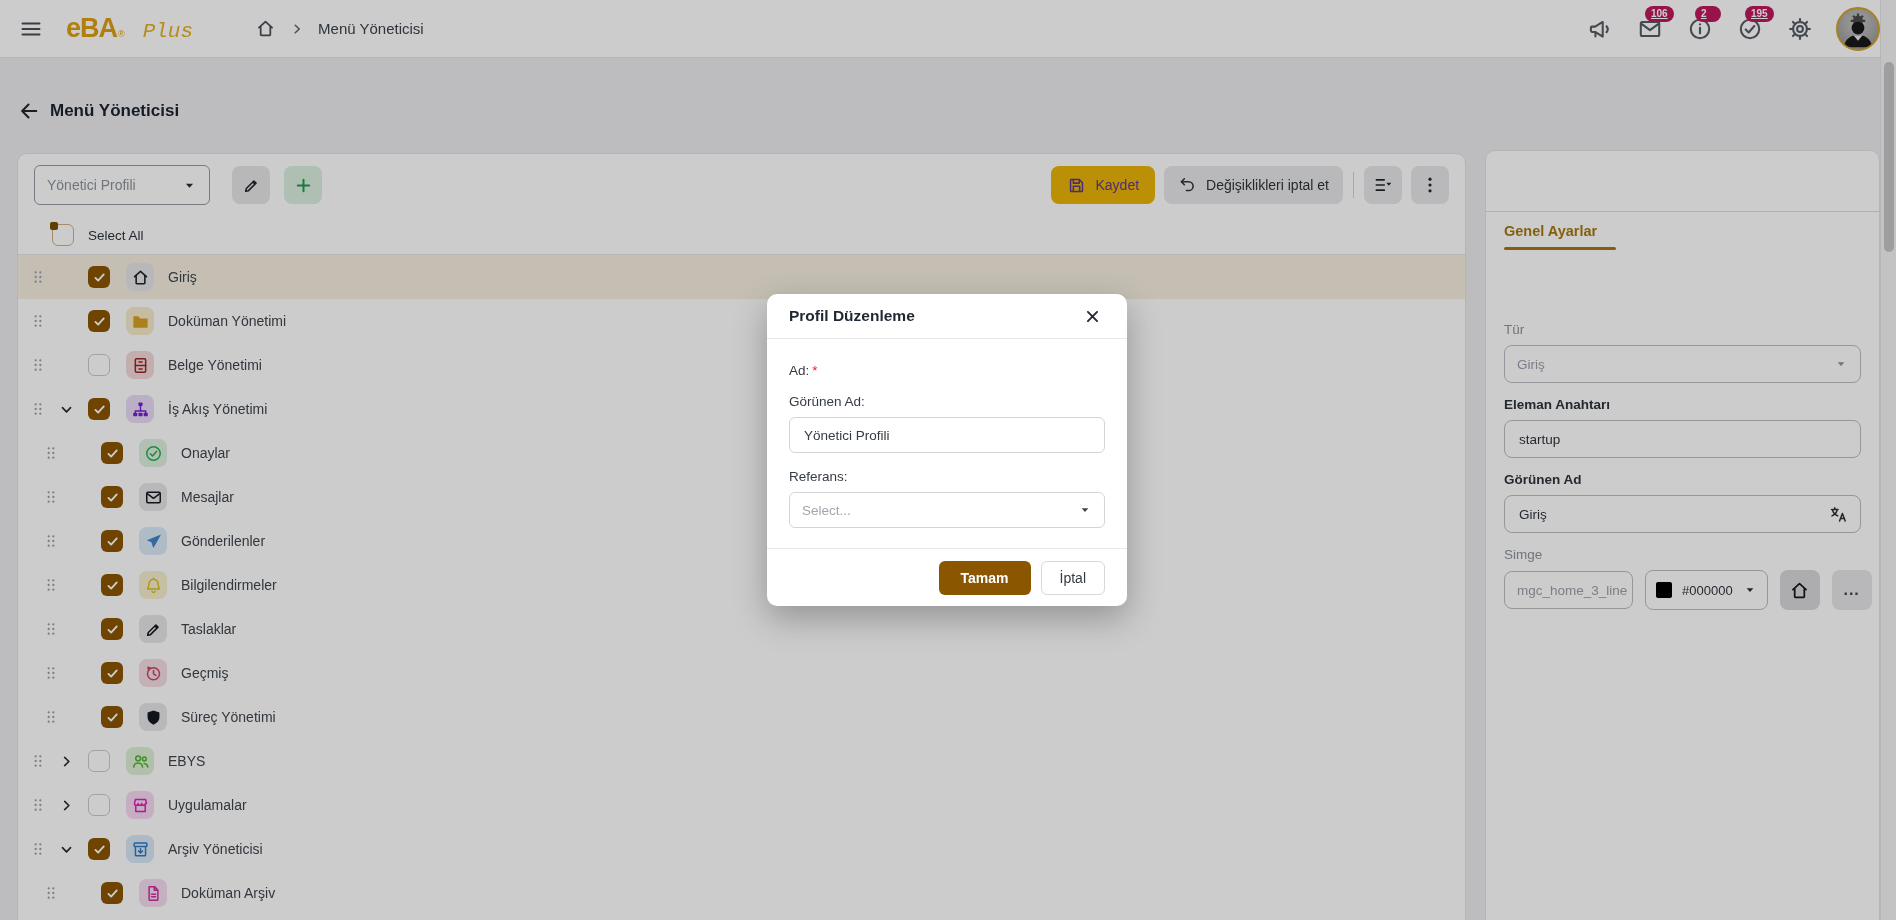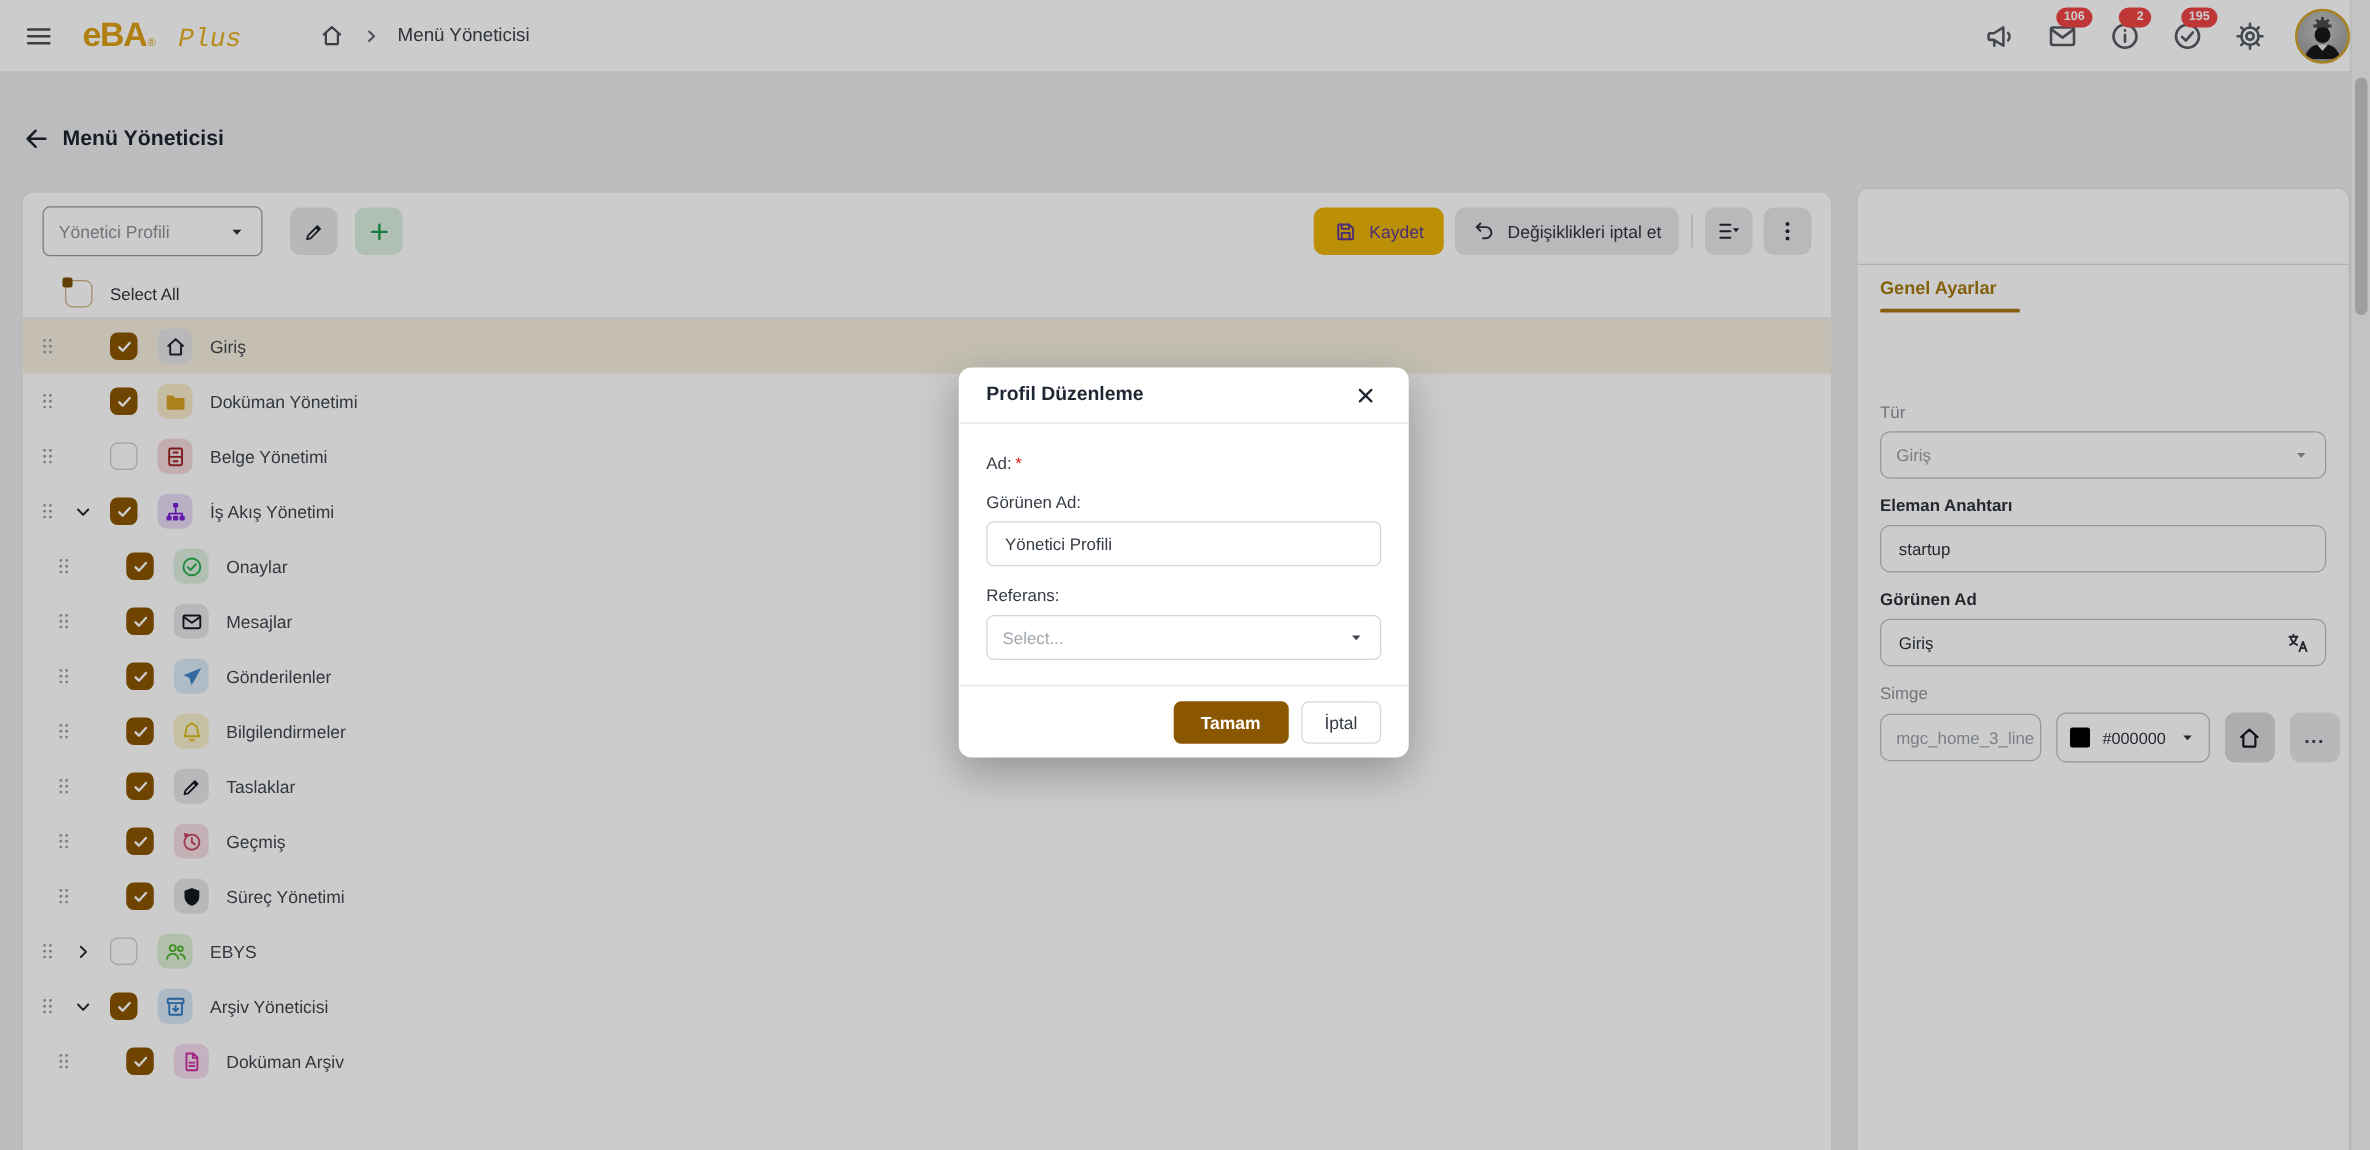--- a/index.html
+++ b/index.html
@@ -16,21 +16,21 @@
   .logo{margin-left:18px;display:flex;align-items:baseline;white-space:nowrap;}
   .logo .eba{font-size:27px;font-weight:bold;color:#dc9f15;letter-spacing:-1px;}
   .logo .reg{font-size:9px;color:#dc9f15;vertical-align:super;margin-left:1px;}
   .logo .plus{font-family:Liberation Mono, monospace;font-style:italic;font-size:21px;color:#e5ae23;margin-left:18px;}
   .crumbs{display:flex;align-items:center;margin-left:42px;color:#4a4f57;}
   .crumb-text{font-size:15px;color:#3c424a;margin-left:14px;}
   .crumb-sep{margin-left:14px;color:#5a6068;}
   .tb-right{margin-left:auto;display:flex;align-items:center;gap:22px;margin-right:16px;}
   .tb-icon{position:relative;width:28px;height:28px;display:flex;align-items:center;justify-content:center;color:#555b63;cursor:pointer;}
   .badge{position:absolute;top:-9px;left:9px;min-width:14px;padding:2px 6px;border-radius:9px;
-    background:#ef4444;color:#fff;font-size:10px;font-weight:bold;text-align:right;line-height:12px;}
+    background:#be185d;color:#fff;font-size:10px;font-weight:bold;text-align:left;line-height:12px;text-decoration:underline;}
   .avatar{width:40px;height:40px;border-radius:50%;border:2px solid #d2a22a;overflow:hidden;
     background:radial-gradient(circle at 50% 35%,#c9c9c9,#8f8f8f);cursor:pointer;}
 
   
   .title-row{position:absolute;left:0;top:96px;display:flex;align-items:center;}
   .back-btn{margin-left:14px;width:30px;height:30px;display:flex;align-items:center;justify-content:center;color:#20252e;cursor:pointer;}
   .page-title{margin-left:6px;font-size:17px;font-weight:bold;color:#1b2330;}
 
   
   .panel{position:absolute;background:#ffffff;border:1px solid #e3e3e5;border-radius:10px;}
@@ -611,20 +611,39 @@
           <span class="rlabel">EBYS</span>
         </div>
         <div class="row" style="padding-left: 12px;">
           <span class="handle">
             <svg class="ic" width="16" height="18">
               <use href="#i-dots6"></use>
             </svg>
           </span>
           <span class="chev">
             <svg class="ic" width="15" height="15">
+              <use href="#i-chevr"></use>
+            </svg>
+          </span>
+          <div class="cb off"></div>
+          <div class="ibg" style="background: rgb(248, 217, 242); color: rgb(224, 31, 192);">
+            <svg class="ic" width="19" height="19">
+              <use href="#i-store"></use>
+            </svg>
+          </div>
+          <span class="rlabel">Uygulamalar</span>
+        </div>
+        <div class="row" style="padding-left: 12px;">
+          <span class="handle">
+            <svg class="ic" width="16" height="18">
+              <use href="#i-dots6"></use>
+            </svg>
+          </span>
+          <span class="chev">
+            <svg class="ic" width="15" height="15">
               <use href="#i-chevd"></use>
             </svg>
           </span>
           <div class="cb on">
             <svg class="ic" width="15" height="15">
               <use href="#i-check"></use>
             </svg>
           </div>
           <div class="ibg" style="background: rgb(217, 233, 248); color: rgb(46, 124, 196);">
             <svg class="ic" width="19" height="19">

